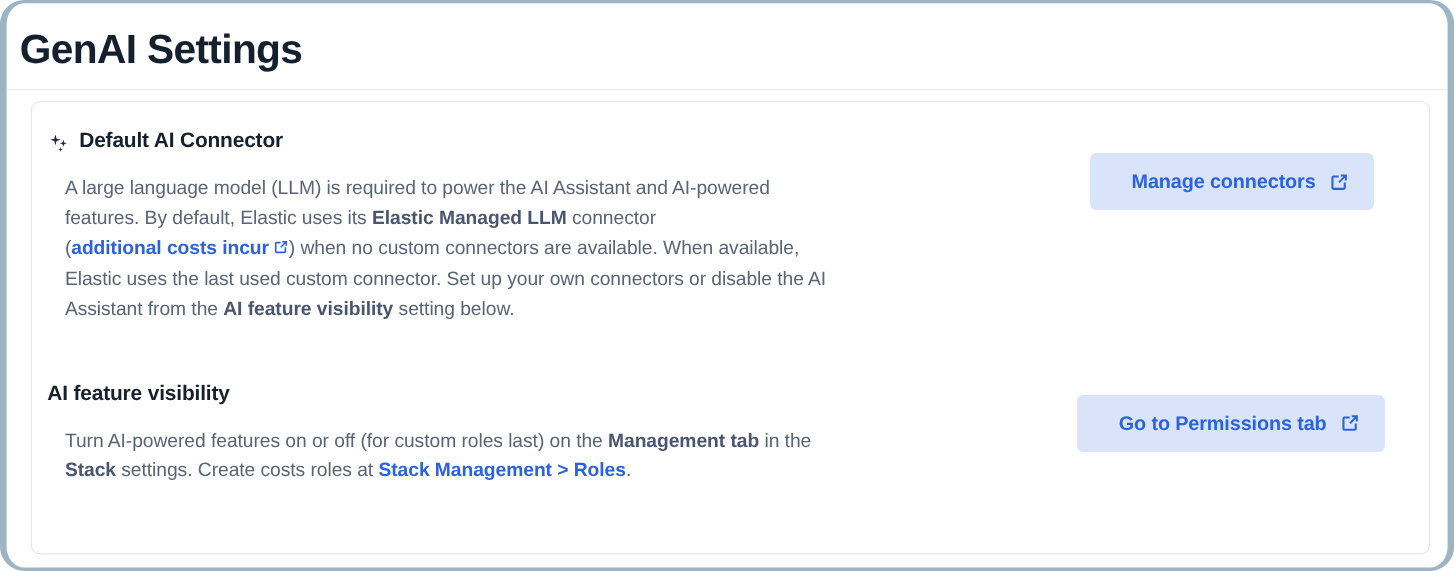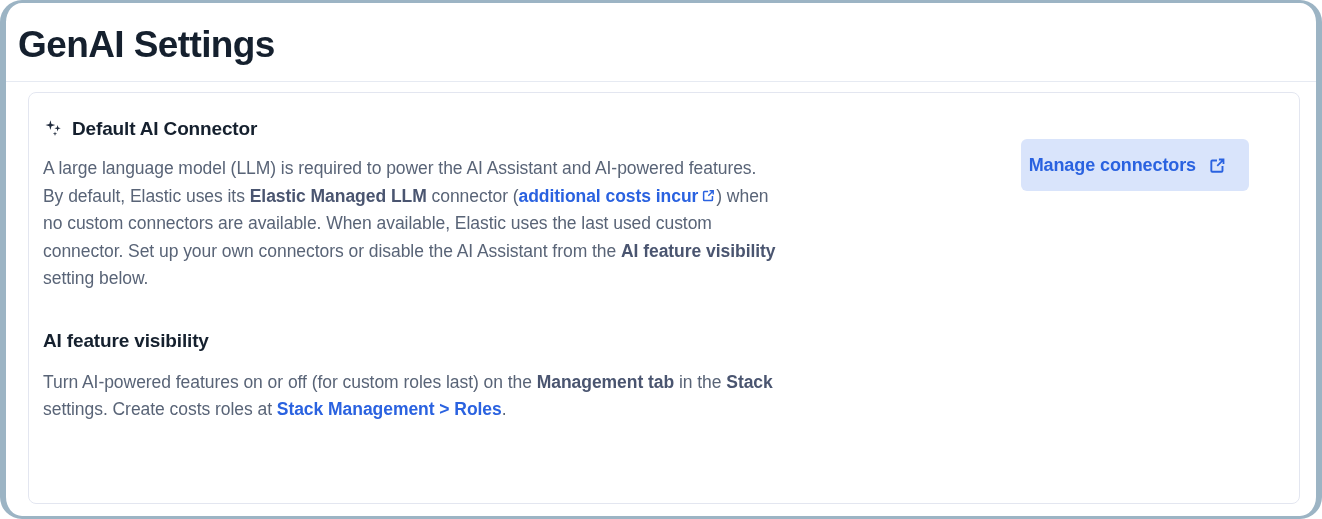--- a/index.html
+++ b/index.html
@@ -77,20 +77,21 @@
     padding-top: 22px;
     padding-right: 20px;
   }
   .section-action.second {
     padding-top: 12px;
     padding-right: 10px;
   }
 
   .section-heading {
     display: flex;
+    align-items: center;
     gap: 9px;
     margin: 0 0 14px 0;
     font-size: 19px;
     line-height: 24px;
     font-weight: 700;
     color: #15202e;
     letter-spacing: -0.15px;
   }
   .section-heading.plain {
     margin-bottom: 16px;
@@ -99,21 +100,21 @@
   .sparkle-icon {
     display: inline-block;
     width: 20px;
     height: 20px;
     flex: 0 0 20px;
     position: relative;
     top: 1px;
   }
 
   .section-text {
-    margin: 0;
+    margin: 16px;
     font-size: 17.5px;
     line-height: 27.5px;
     color: #596477;
     letter-spacing: -0.05px;
   }
   .section-text b,
   .section-text strong {
     font-weight: 700;
     color: #4a5570;
   }
@@ -134,21 +135,21 @@
   }
 
   
   .action-button {
     display: inline-flex;
     align-items: center;
     gap: 12px;
     background: #d9e4fb;
     border: none;
     border-radius: 6px;
-    padding: 15px 22px 15px 8px;
+    padding: 15px 22px 15px 38px;
     font-family: "Liberation Sans", sans-serif;
     font-size: 18px;
     line-height: 22px;
     font-weight: 700;
     color: #2a62e0;
     letter-spacing: -0.1px;
     cursor: pointer;
     white-space: nowrap;
   }
   .action-button .ext-icon {
@@ -208,18 +209,29 @@
         <div class="section-body">
           <div class="section-heading plain">
             <span>AI feature visibility</span>
           </div>
 
           <p class="section-text">
             <span>Turn AI-powered features on or off (for custom roles last) on the </span><b>Management tab</b><span> in the </span><b>Stack</b><span> settings. Create costs roles at </span><a class="inline-link" href="#">Stack Management &gt; Roles</a><span>.</span>
           </p>
         </div>
 
+        <div class="section-action second">
+          <button class="action-button" type="button">
+            <span>Go to Permissions tab</span>
+            <span class="ext-icon">
+              <svg viewBox="0 0 16 16" width="19" height="19" aria-hidden="true">
+                <path d="M2 4.6 A1.6 1.6 0 0 1 3.6 3 H7.6 V4.6 H3.6 V12.4 H11.4 V8.4 H13 V12.4 A1.6 1.6 0 0 1 11.4 14 H3.6 A1.6 1.6 0 0 1 2 12.4 Z" fill="#2a62e0"></path>
+                <path d="M9.2 2.2 H13.8 V6.8 H12.3 V4.75 L8.3 8.75 L7.25 7.7 L11.25 3.7 H9.2 Z" fill="#2a62e0"></path>
+              </svg>
+            </span>
+          </button>
+        </div>
       </div>
 
     </div>
   </div>
 
 </div>
 
 </body></html>

